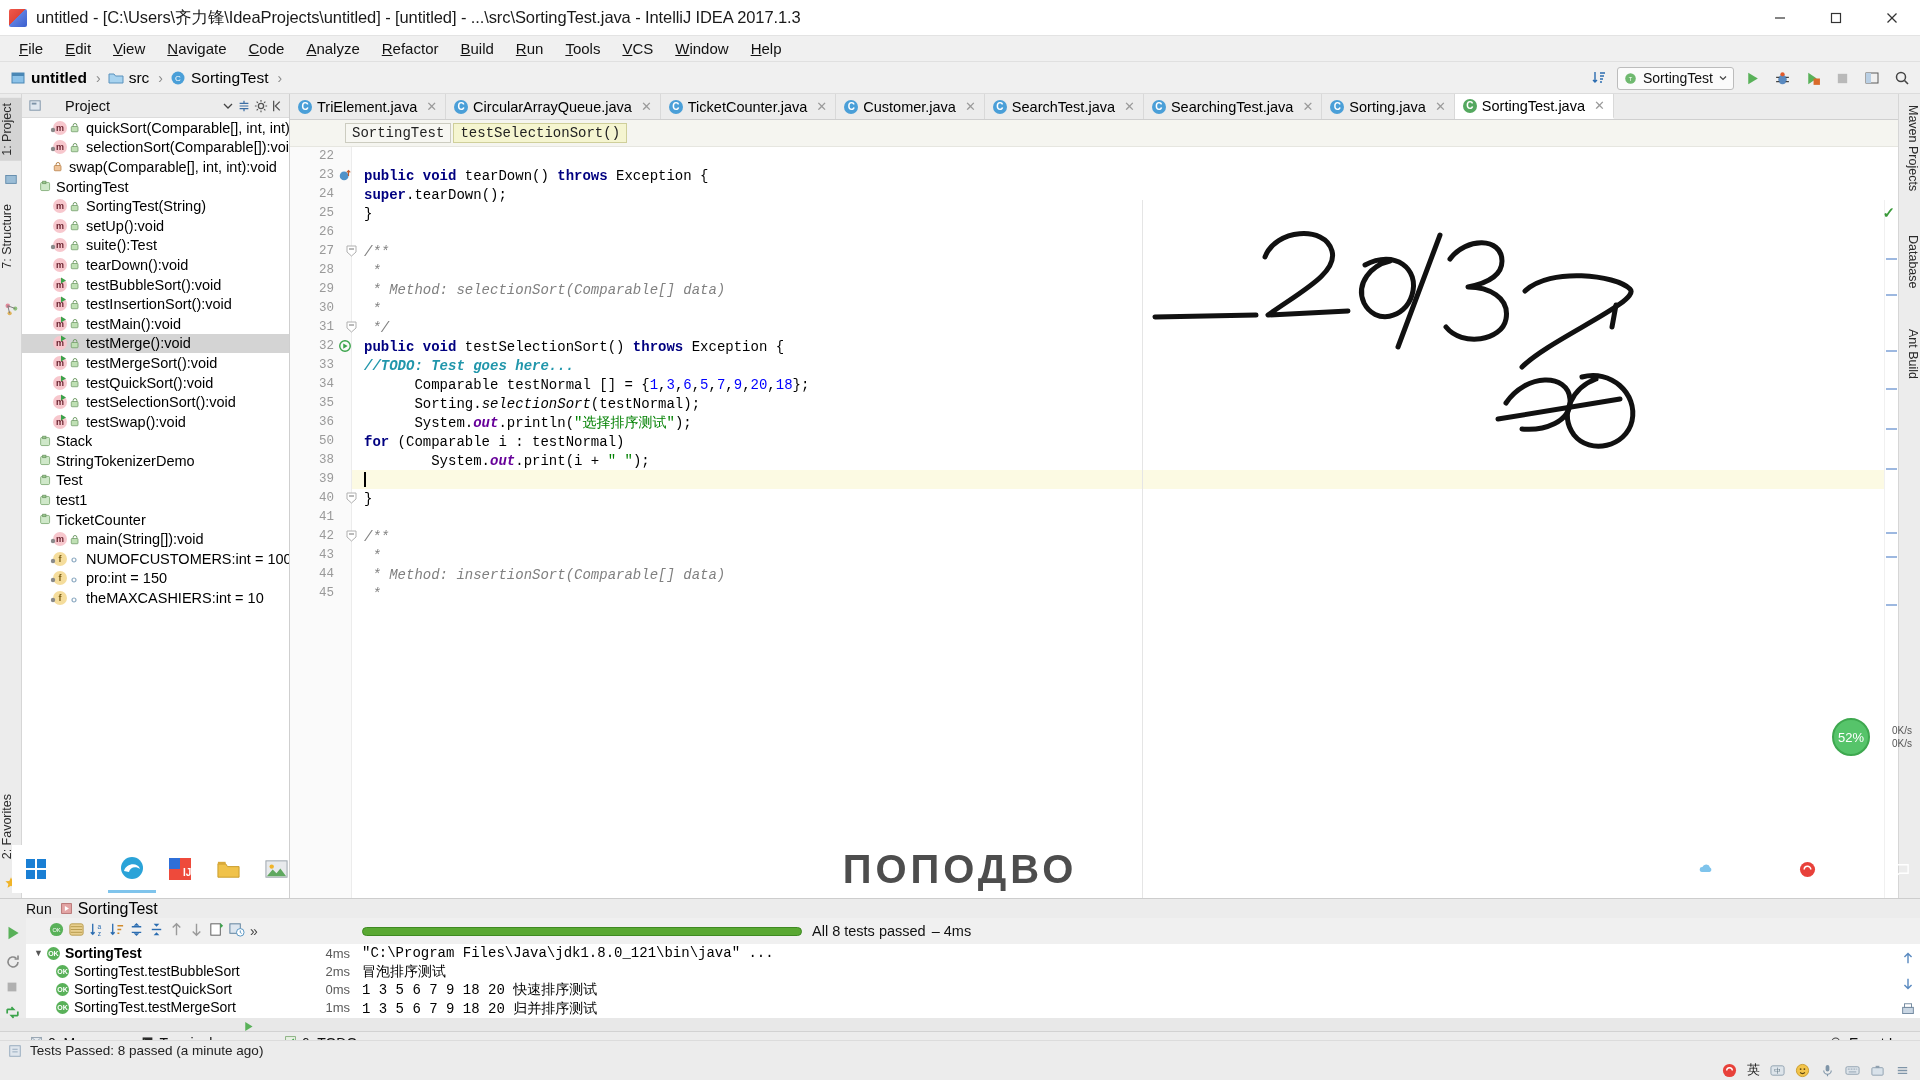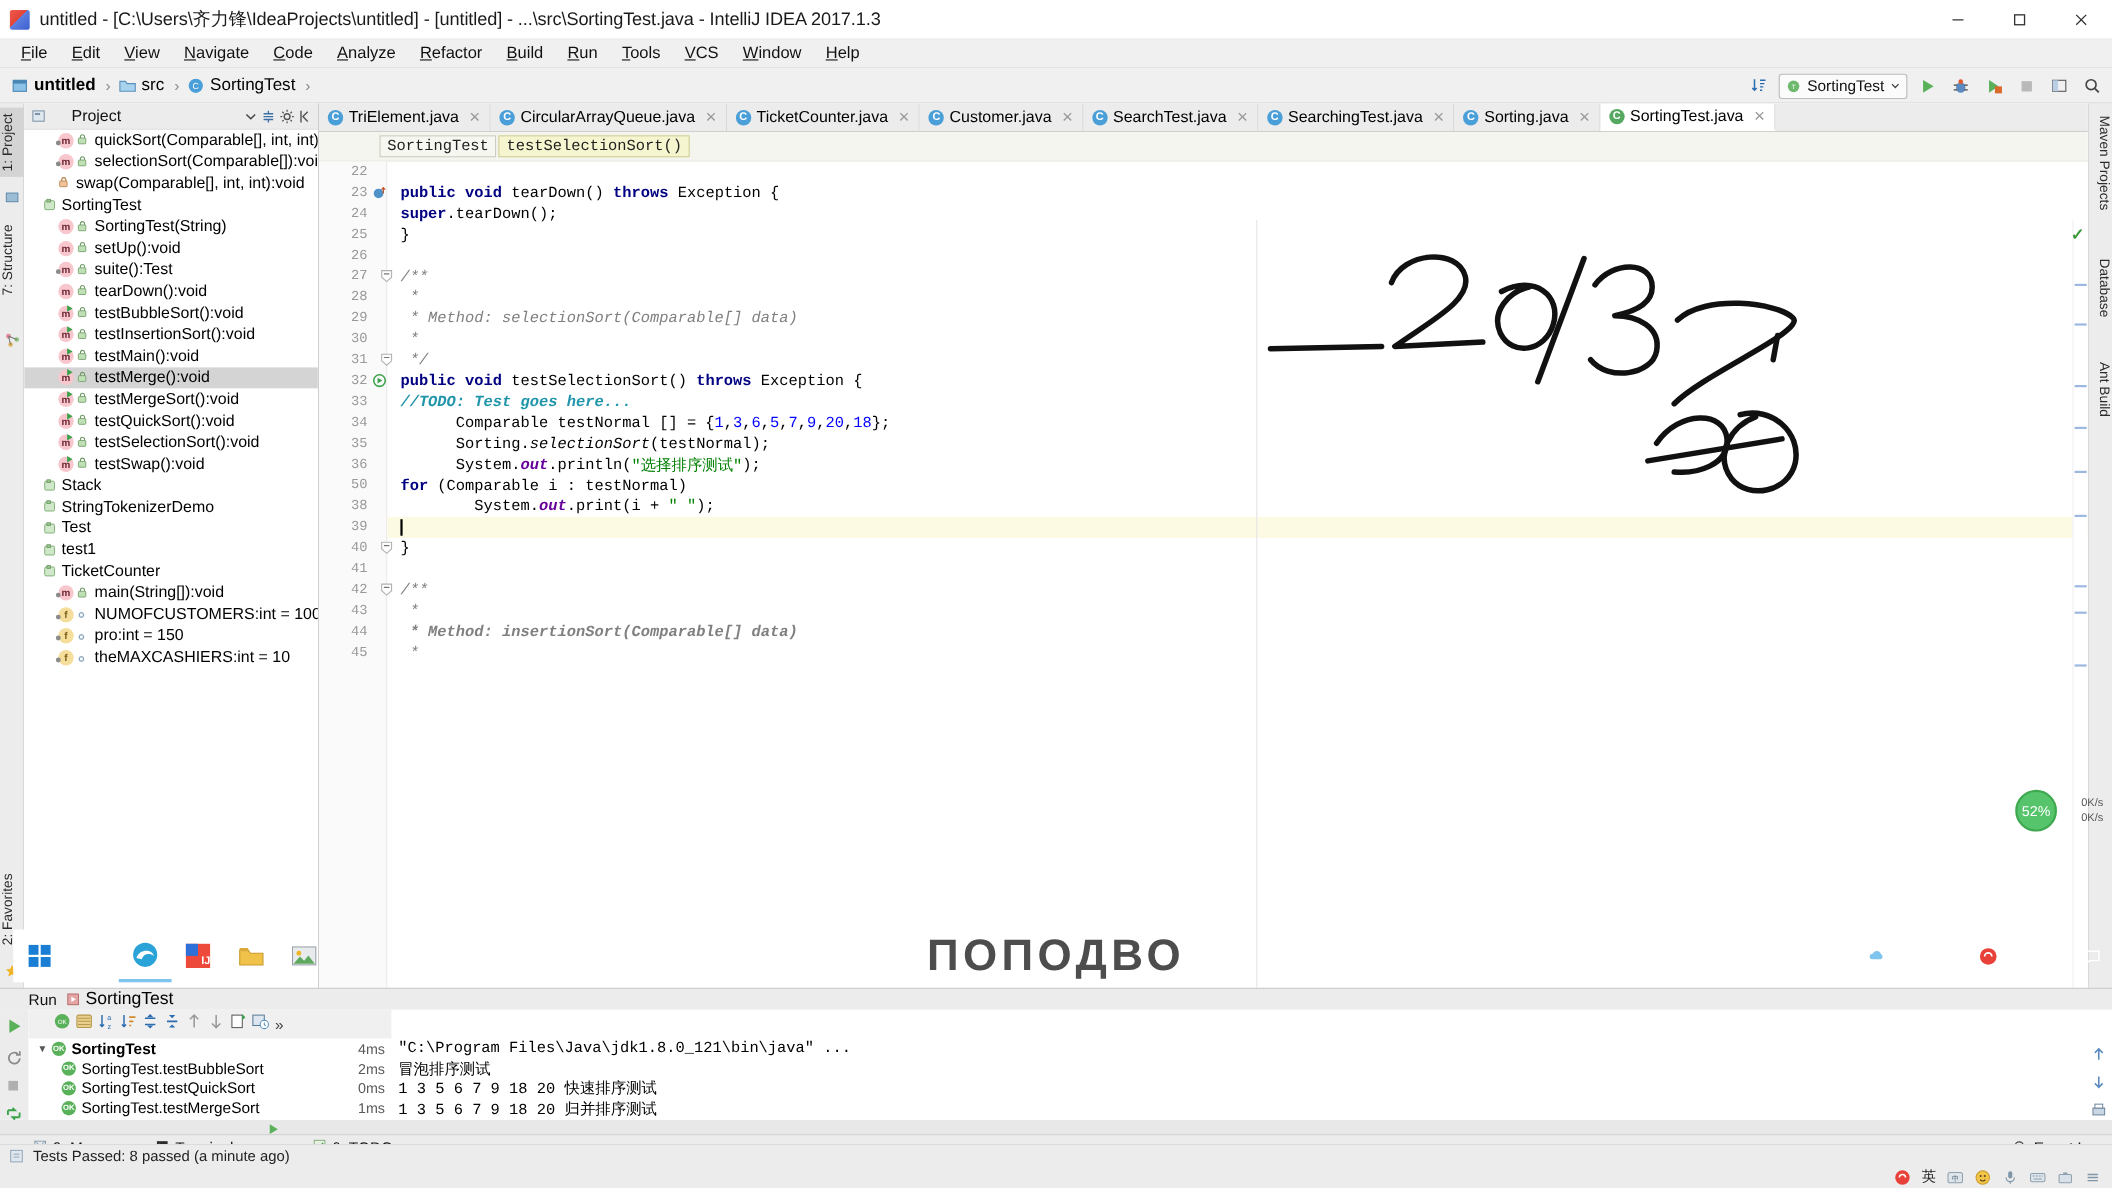--- a/index.html
+++ b/index.html
@@ -838,21 +838,21 @@
           <div class="cline" style="position: absolute; left: 0px; right: 0px; top: 228px;"><span style="display:inline-block;width:12px"></span>      Comparable testNormal [] = {<span class="num">1</span>,<span class="num">3</span>,<span class="num">6</span>,<span class="num">5</span>,<span class="num">7</span>,<span class="num">9</span>,<span class="num">20</span>,<span class="num">18</span>};</div>
           <div class="cline" style="position: absolute; left: 0px; right: 0px; top: 247px;"><span style="display:inline-block;width:12px"></span>      Sorting.<span class="stat">selectionSort</span>(testNormal);</div>
           <div class="cline" style="position: absolute; left: 0px; right: 0px; top: 266px;"><span style="display:inline-block;width:12px"></span>      System.<span class="field">out</span>.println(<span class="str">"选择排序测试"</span>);</div>
           <div class="cline" style="position: absolute; left: 0px; right: 0px; top: 285px;"><span style="display:inline-block;width:12px"></span>      <span class="kw">for </span>(Comparable i : testNormal)</div>
           <div class="cline" style="position: absolute; left: 0px; right: 0px; top: 304px;"><span style="display:inline-block;width:12px"></span>        System.<span class="field">out</span>.print(i + <span class="str">" "</span>);</div>
           <div class="cline hl" style="position: absolute; left: 0px; right: 0px; top: 323px;"><span style="display:inline-block;width:12px"></span><span class="caret"></span></div>
           <div class="cline" style="position: absolute; left: 0px; right: 0px; top: 342px;"><span style="display:inline-block;width:12px"></span>}</div>
           <div class="cline" style="position: absolute; left: 0px; right: 0px; top: 361px;"><span style="display:inline-block;width:12px"></span></div>
           <div class="cline" style="position: absolute; left: 0px; right: 0px; top: 380px;"><span style="display:inline-block;width:12px"></span><span class="cmt">/**</span></div>
           <div class="cline" style="position: absolute; left: 0px; right: 0px; top: 399px;"><span style="display:inline-block;width:12px"></span><span class="cmt"> *</span></div>
-          <div class="cline" style="position: absolute; left: 0px; right: 0px; top: 418px; font-weight: bold;"><span style="display:inline-block;width:12px"></span><span class="cmt"> * Method: insertionSort(Comparable[] data)</span></div>
+          <div class="cline" style="position: absolute; left: 0px; right: 0px; top: 418px;"><span style="display:inline-block;width:12px"></span><span class="cmt"> * Method: insertionSort(Comparable[] data)</span></div>
           <div class="cline" style="position: absolute; left: 0px; right: 0px; top: 437px;"><span style="display:inline-block;width:12px"></span><span class="cmt"> *</span></div>
         </div>
       <div class="splitline"></div>
 
       <svg class="ink" width="620" height="290" viewBox="0 0 620 290">
         <g stroke="#111" fill="none" stroke-width="5" stroke-linecap="round" stroke-linejoin="round">
           <path d="M115 50 C 125 22, 175 18, 182 44 C 188 66, 150 85, 118 108 L 198 104"></path>
           <path d="M215 58 C 245 42, 270 62, 262 88 C 255 112, 225 118, 214 96 C 205 76, 222 58, 240 54"></path>
           <path d="M106 108 L 5 110"></path>
           <path d="M290 28 L 248 140"></path>
@@ -1005,20 +1005,25 @@
               <span class="tms">1ms</span>
             </div>
             <div class="trowt" style="padding-left: 30px;">
               <span>SortingTest.testMerge</span>
               <span class="tms">0ms</span>
             </div>
           </div>
       </div>
 
       <div class="console">
+        <div class="conbar">
+          <div class="progress"></div>
+          <span style="font-size:14.5px;color:#111;">All 8 tests passed</span>
+          <span style="font-size:14.5px;color:#111;margin-left:-4px;">– 4ms</span>
+        </div>
         <div class="conout" id="console">
             <div class="coline path">"C:\Program Files\Java\jdk1.8.0_121\bin\java" ...</div>
             <div class="coline">冒泡排序测试</div>
             <div class="coline">1 3 5 6 7 9 18 20 快速排序测试</div>
             <div class="coline">1 3 5 6 7 9 18 20 归并排序测试</div>
           </div>
         <div style="position:absolute;right:4px;top:32px;display:flex;flex-direction:column;gap:10px;">
           <svg width="16" height="16" viewBox="0 0 18 18">
               <path d="M9 15V4M5 8l4-4 4 4" stroke="#5a8ac0" fill="none" stroke-width="1.6"></path>
             </svg>

